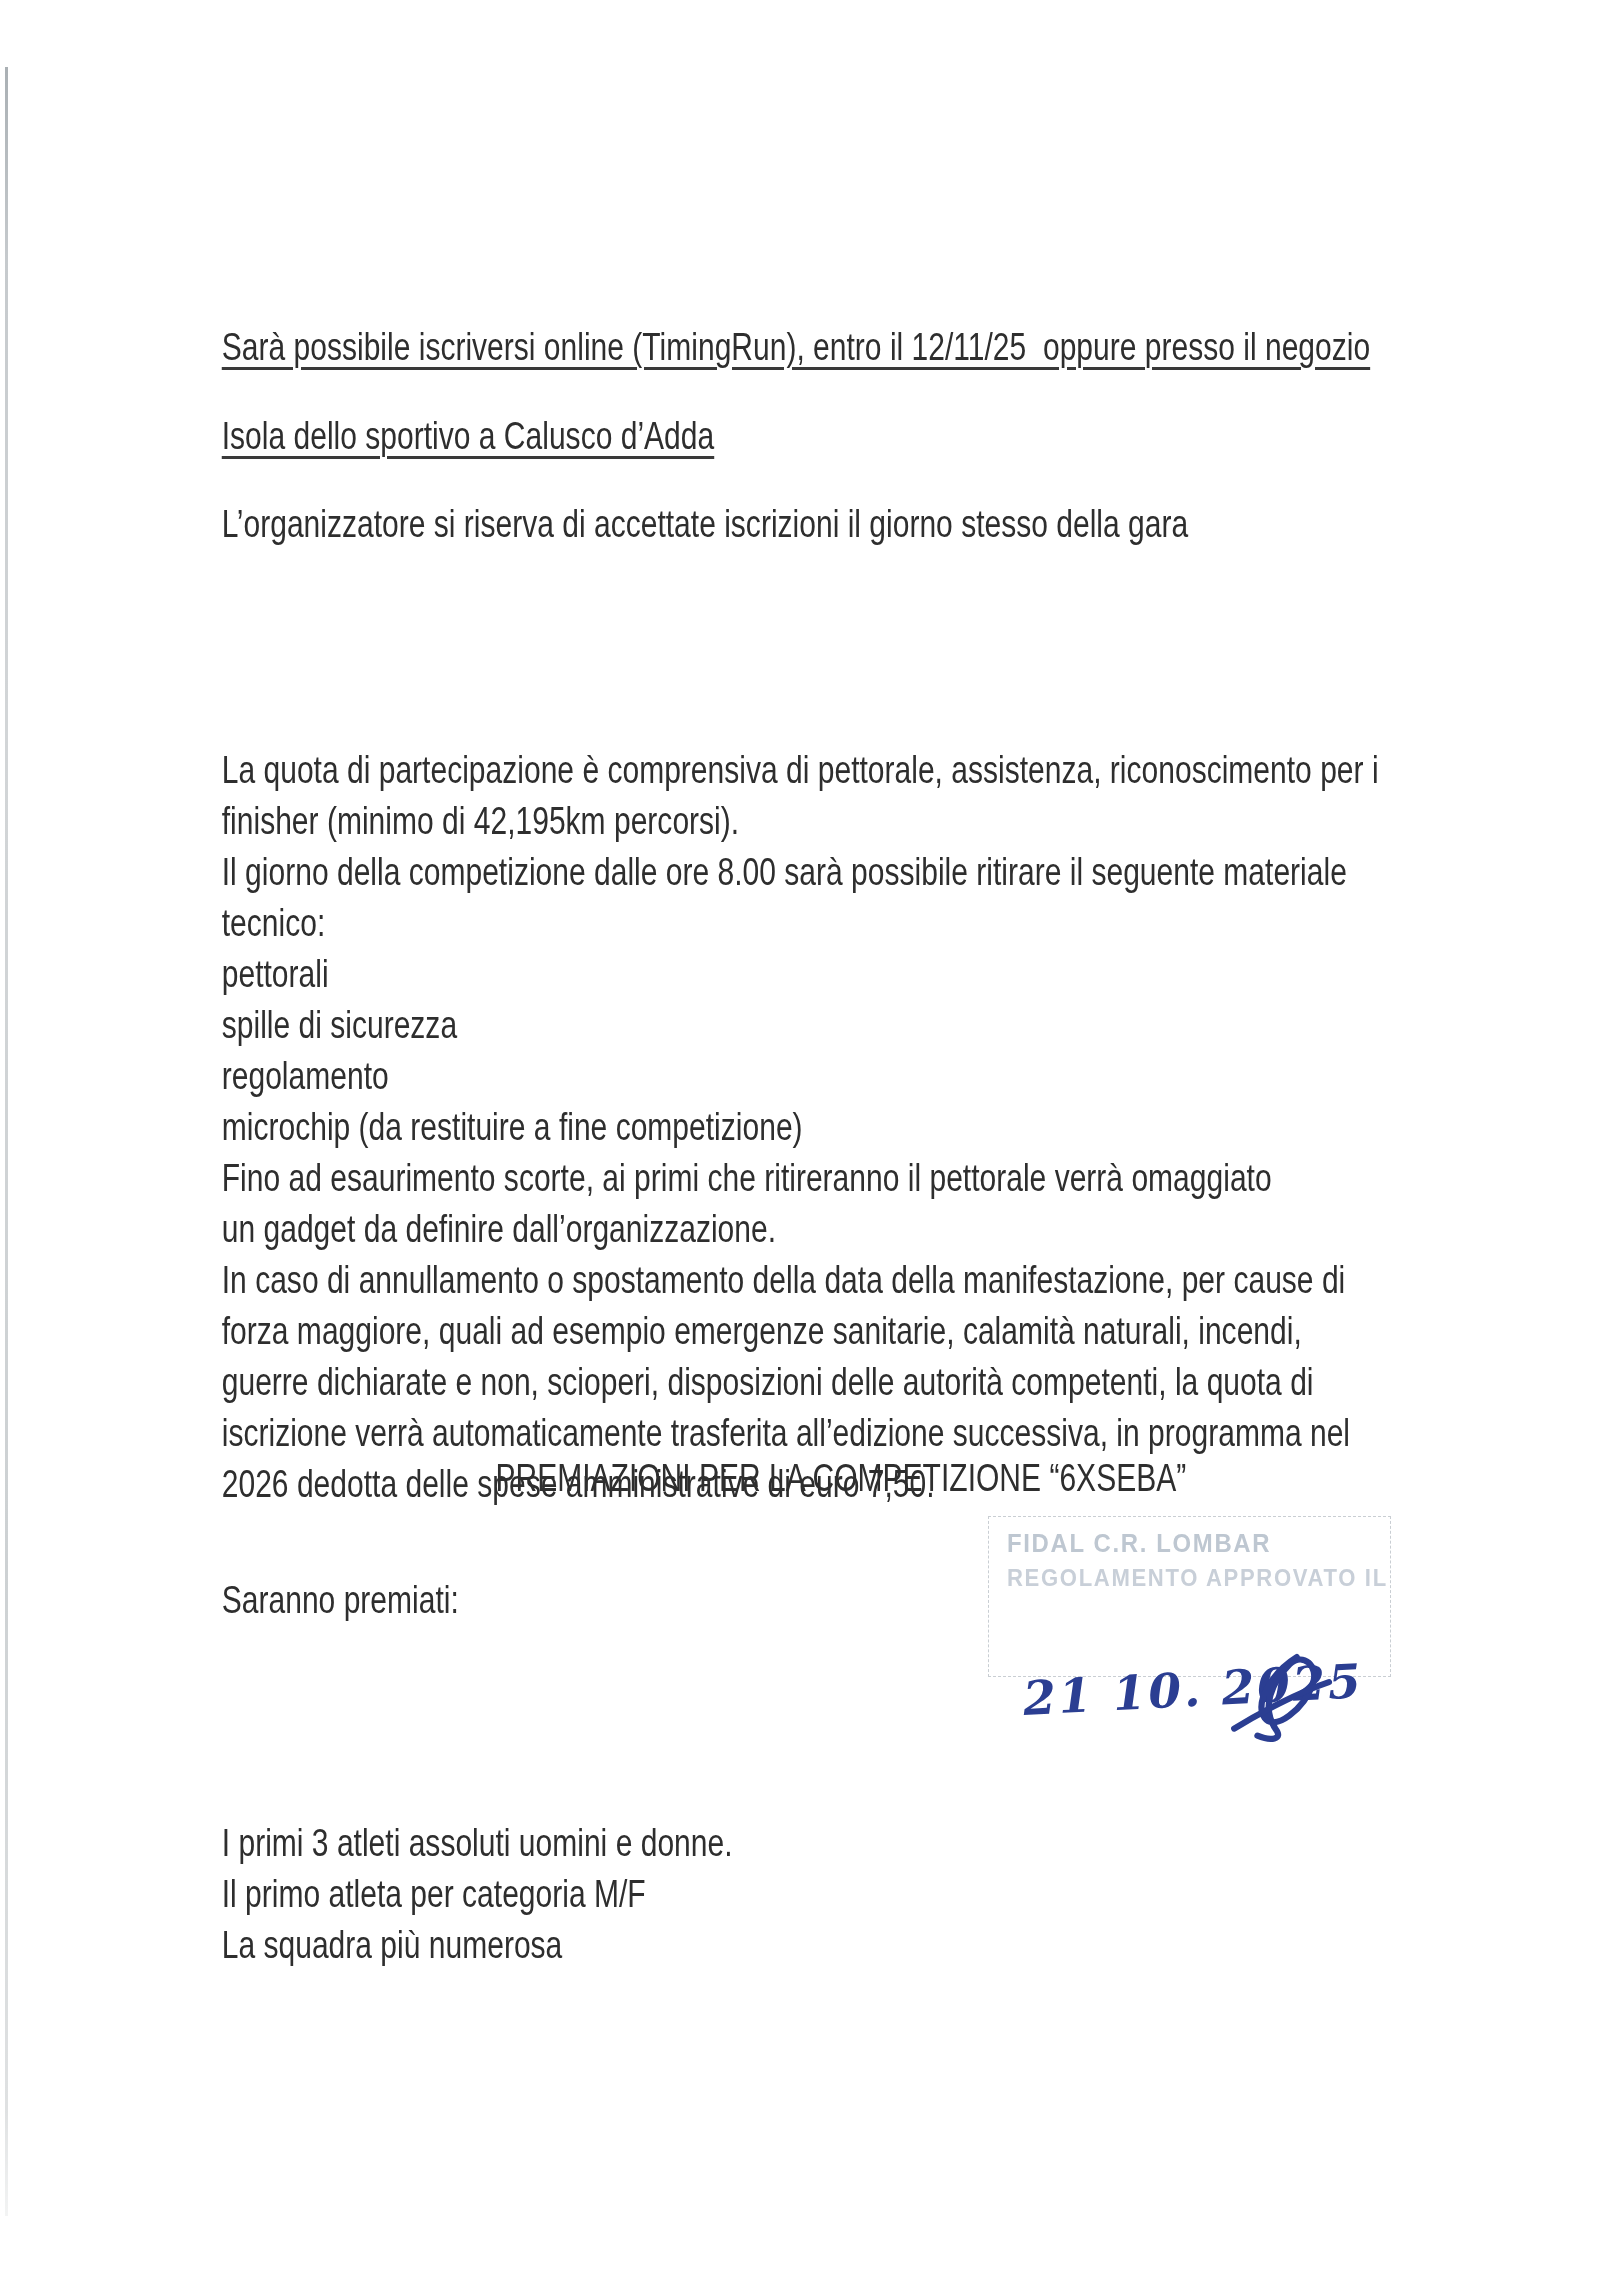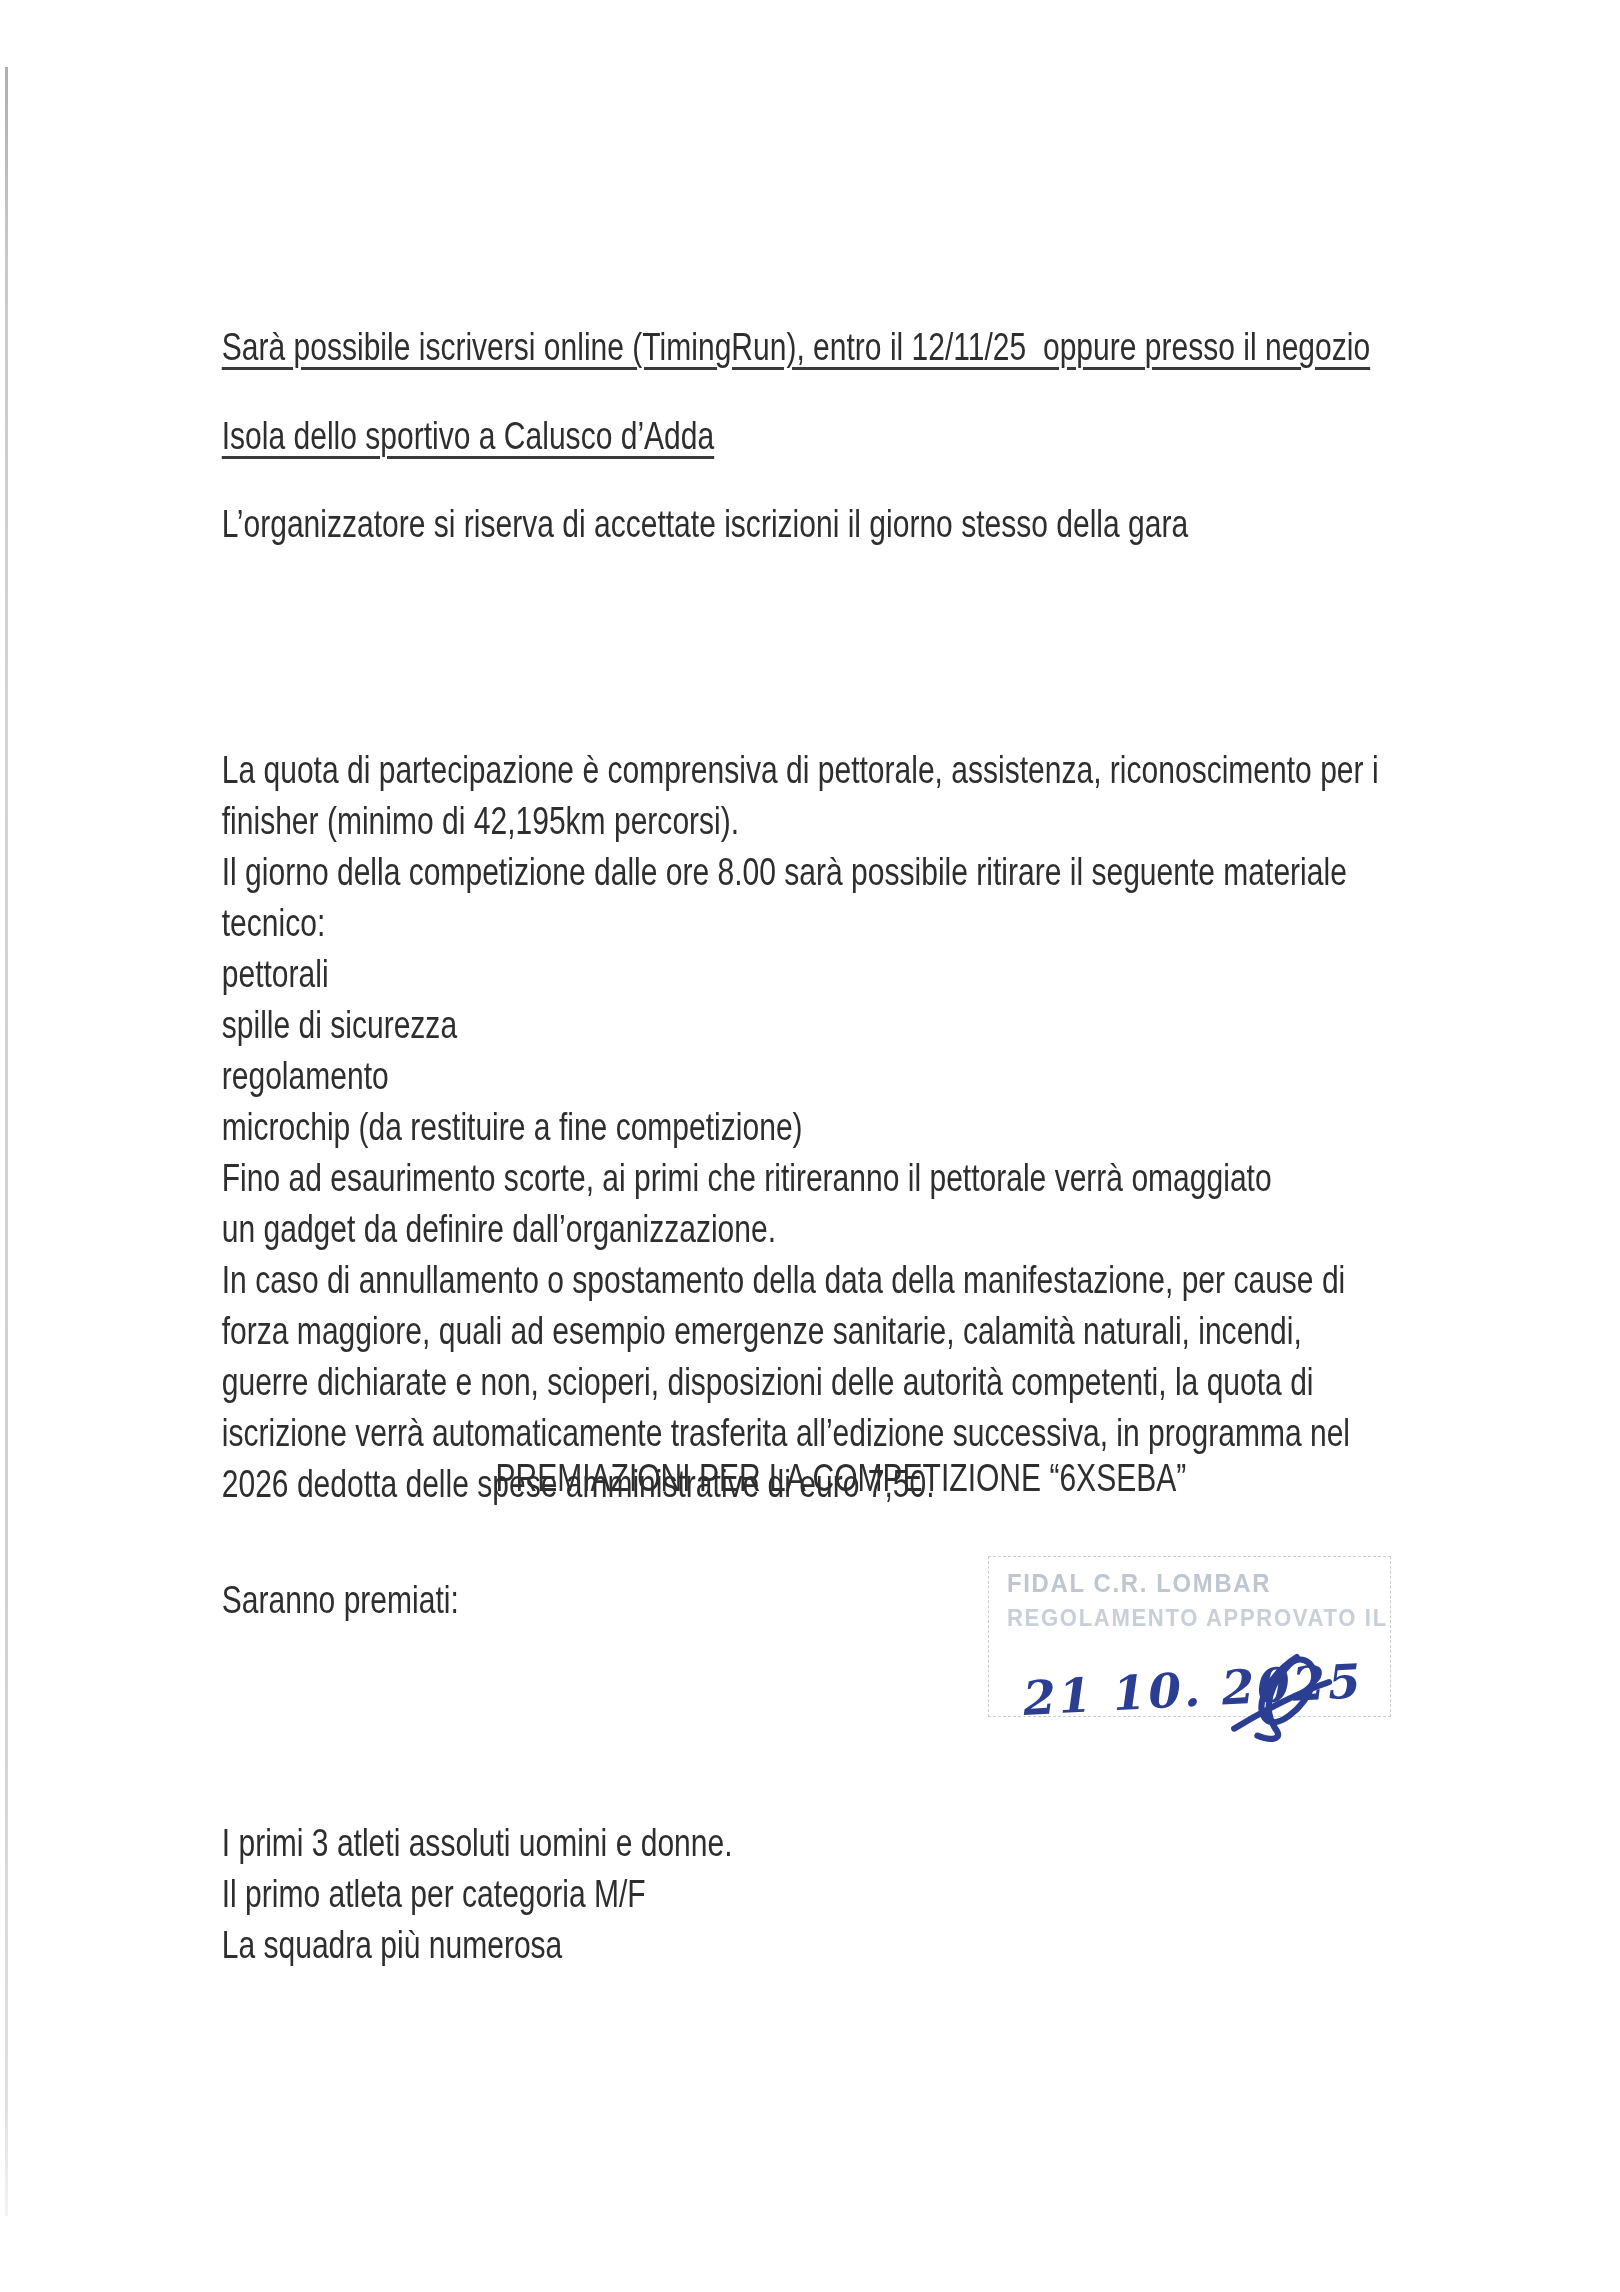--- a/index.html
+++ b/index.html
@@ -56,21 +56,21 @@
     position: absolute;
     left: 288px;
     width: 1608px;
     text-align: center;
     white-space: pre;
   }
   
   .stamp {
     position: absolute;
     left: 988px;
-    top: 1556px;
+    top: 1516px;
     width: 403px;
     height: 161px;
     border: 1.8px dashed #c9ced3;
     box-sizing: border-box;
   }
   .stamp-line {
     position: absolute;
     left: 18px;
     font-weight: bold;
     letter-spacing: 1.8px;

